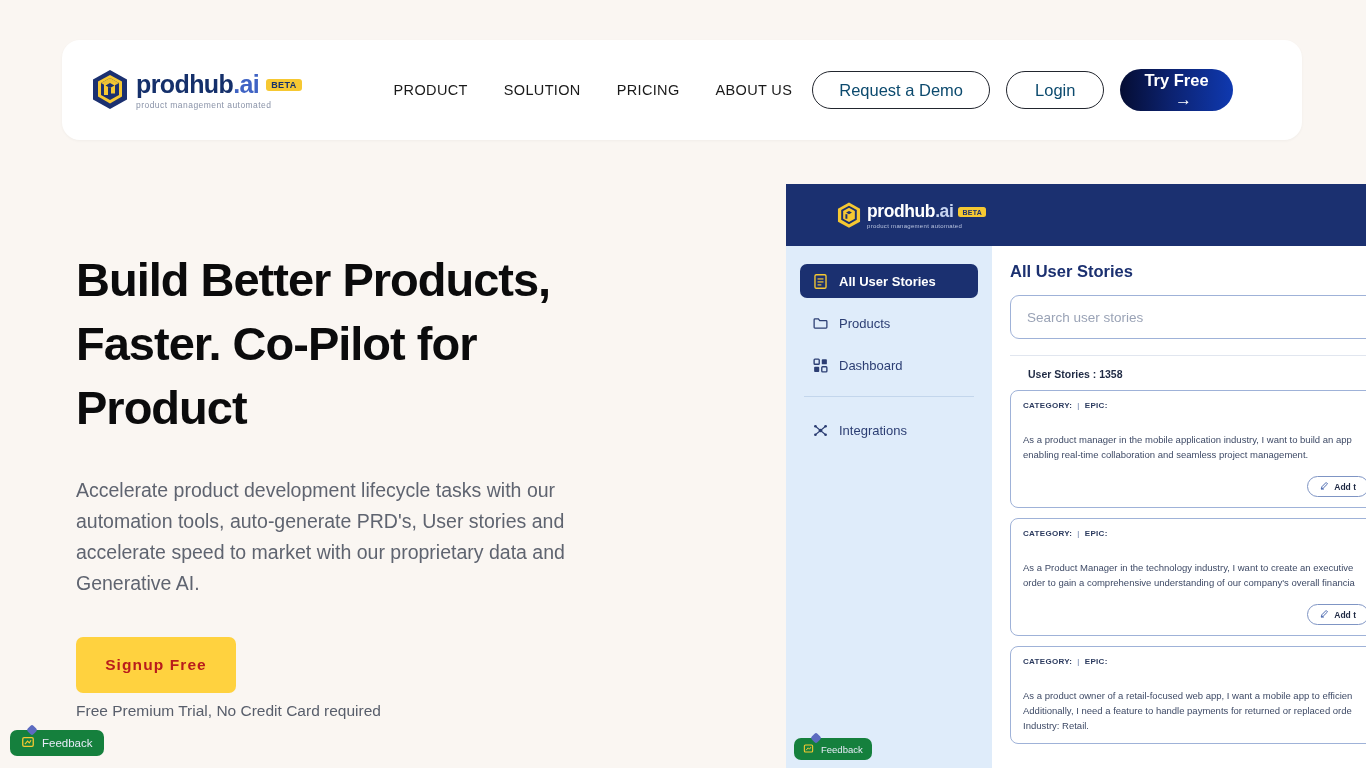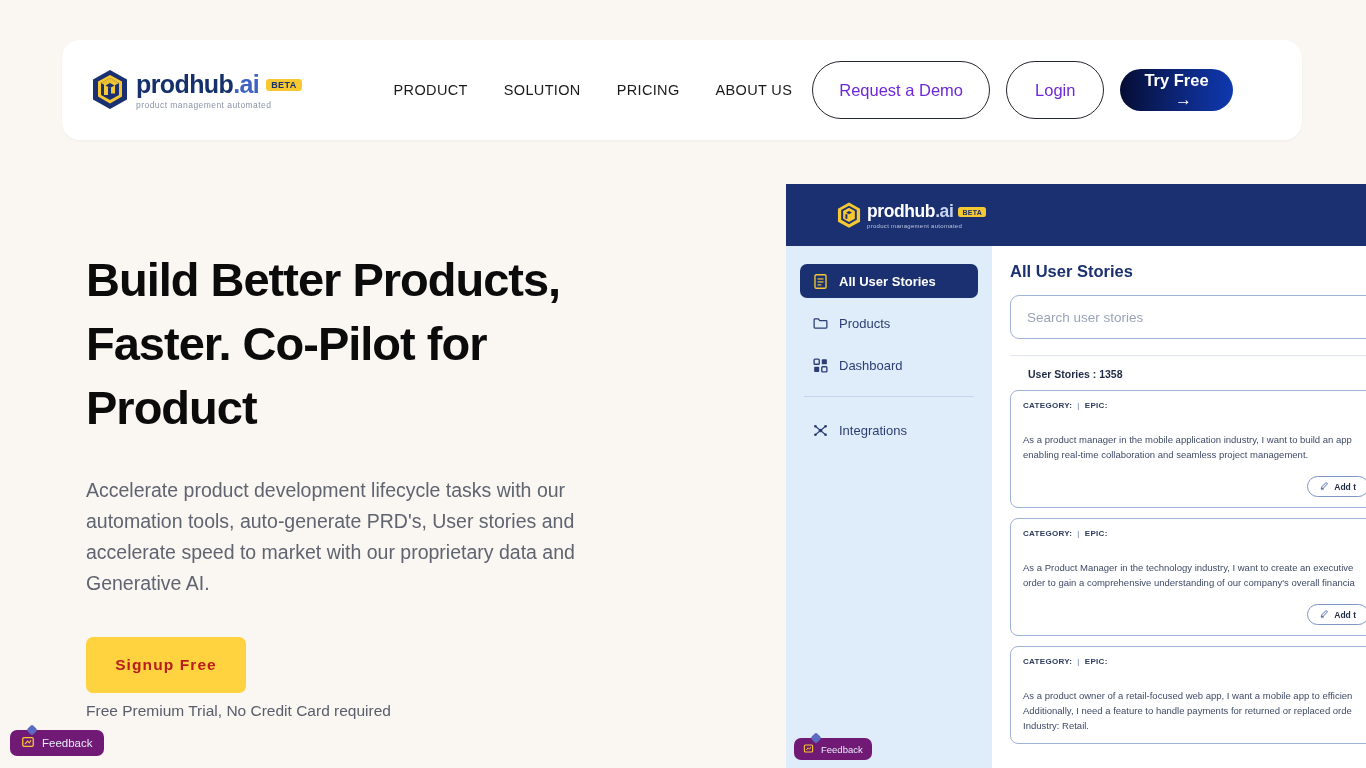--- a/index.html
+++ b/index.html
@@ -38,41 +38,41 @@
   .nav-links { display: flex; align-items: center; margin-left: 92px; }
   .nav-link {
     font-size: 14.5px; color: #1a1a1a; letter-spacing: .35px;
     cursor: pointer; white-space: nowrap;
   }
   .nav-link + .nav-link { margin-left: 36px; }
   .nav-link.spaced { }
 
   .nav-actions { display: flex; align-items: center; margin-left: 20px; }
   .btn-outline {
-    height: 58px; border: 1.3px solid #22262e; border-radius: 30px;
-    background: #fff; color: #6d28d9; font-size: 16.5px;
+    height: 38px; border: 1.3px solid #22262e; border-radius: 30px;
+    background: #fff; color: #0c4a6e; font-size: 16.5px;
     display: flex; align-items: center; justify-content: center;
     padding: 0 22px; cursor: pointer; white-space: nowrap;
     font-family: "Liberation Sans", sans-serif;
   }
   .btn-outline.demo { padding: 0 26px; margin-right: 16px; }
   .btn-outline.login { padding: 0 28px; margin-right: 16px; }
   .btn-primary {
     height: 42px; border-radius: 30px; border: none;
     background: linear-gradient(90deg, #050d33 0%, #0c2270 45%, #0f39b0 100%);
     color: #fff; font-size: 16.5px; font-weight: bold;
     display: flex; align-items: center; justify-content: center;
     padding: 0 24px; cursor: pointer; white-space: nowrap;
     font-family: "Liberation Sans", sans-serif;
     flex-direction: column;
   }
   .btn-primary .arrow { margin-left: 14px; font-size: 17px; }
 
   
-  .hero { position: absolute; left: 86px; top: 248px; width: 640px; }
+  .hero { position: absolute; left: 76px; top: 248px; width: 640px; }
   .hero-title {
     font-size: 47px; line-height: 64px; font-weight: bold;
     color: #0b0b0c; letter-spacing: -1px;
   }
   .hero-sub {
     margin-top: 35px; font-size: 19.5px; line-height: 31px;
     color: #5f6470; max-width: 560px;
   }
   .signup-btn {
     margin-top: 38px; width: 160px; height: 56px;
@@ -142,21 +142,21 @@
   .add-btn {
     border: 1px solid #7f95c4; border-radius: 20px;
     font-size: 8.5px; font-weight: bold; color: #1f2a44;
     padding: 4px 12px; display: flex; align-items: center; background: #fff;
     cursor: pointer; white-space: nowrap;
   }
   .add-btn .pencil { margin-right: 5px; display: block; }
 
   
   .feedback {
-    position: absolute; background: #701a75; border-radius: 7px;
+    position: absolute; background: #15803d; border-radius: 7px;
     display: flex; align-items: center; color: #e8ebf8;
     cursor: pointer;
     text-align: center;
   }
   .fb-main { left: 10px; top: 730px; height: 26px; padding: 0 11px; font-size: 11.5px; }
   .fb-app  { left: 794px; top: 738px; height: 22px; padding: 0 9px; font-size: 9.5px; }
   .fb-icon { margin-right: 7px; display: block; flex: none; }
   .fb-nub {
     position: absolute; top: -4px; left: 18px;
     width: 8px; height: 8px; background: #5c6bc0; border-radius: 2px;

